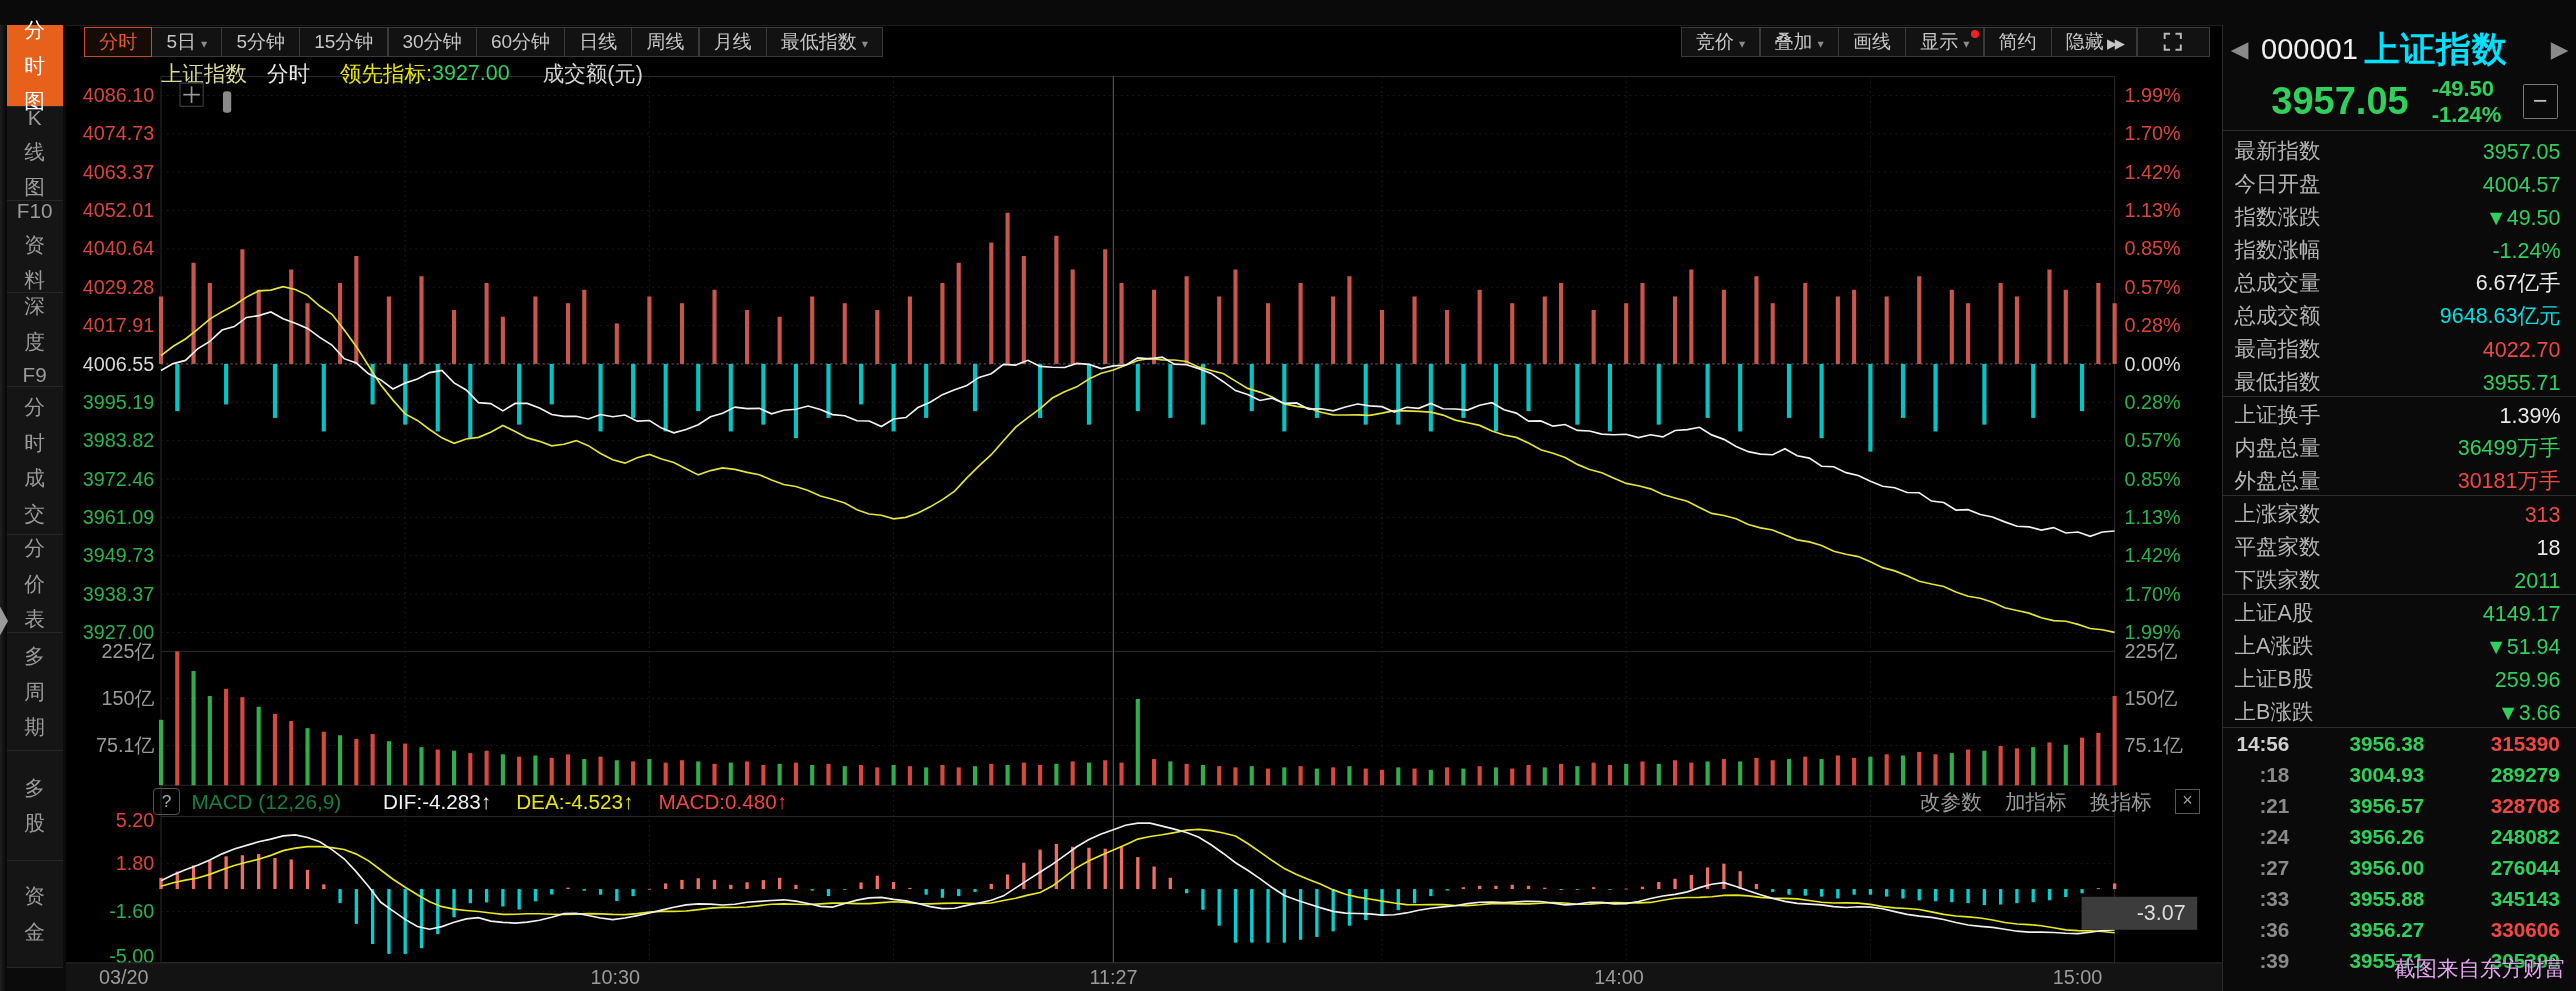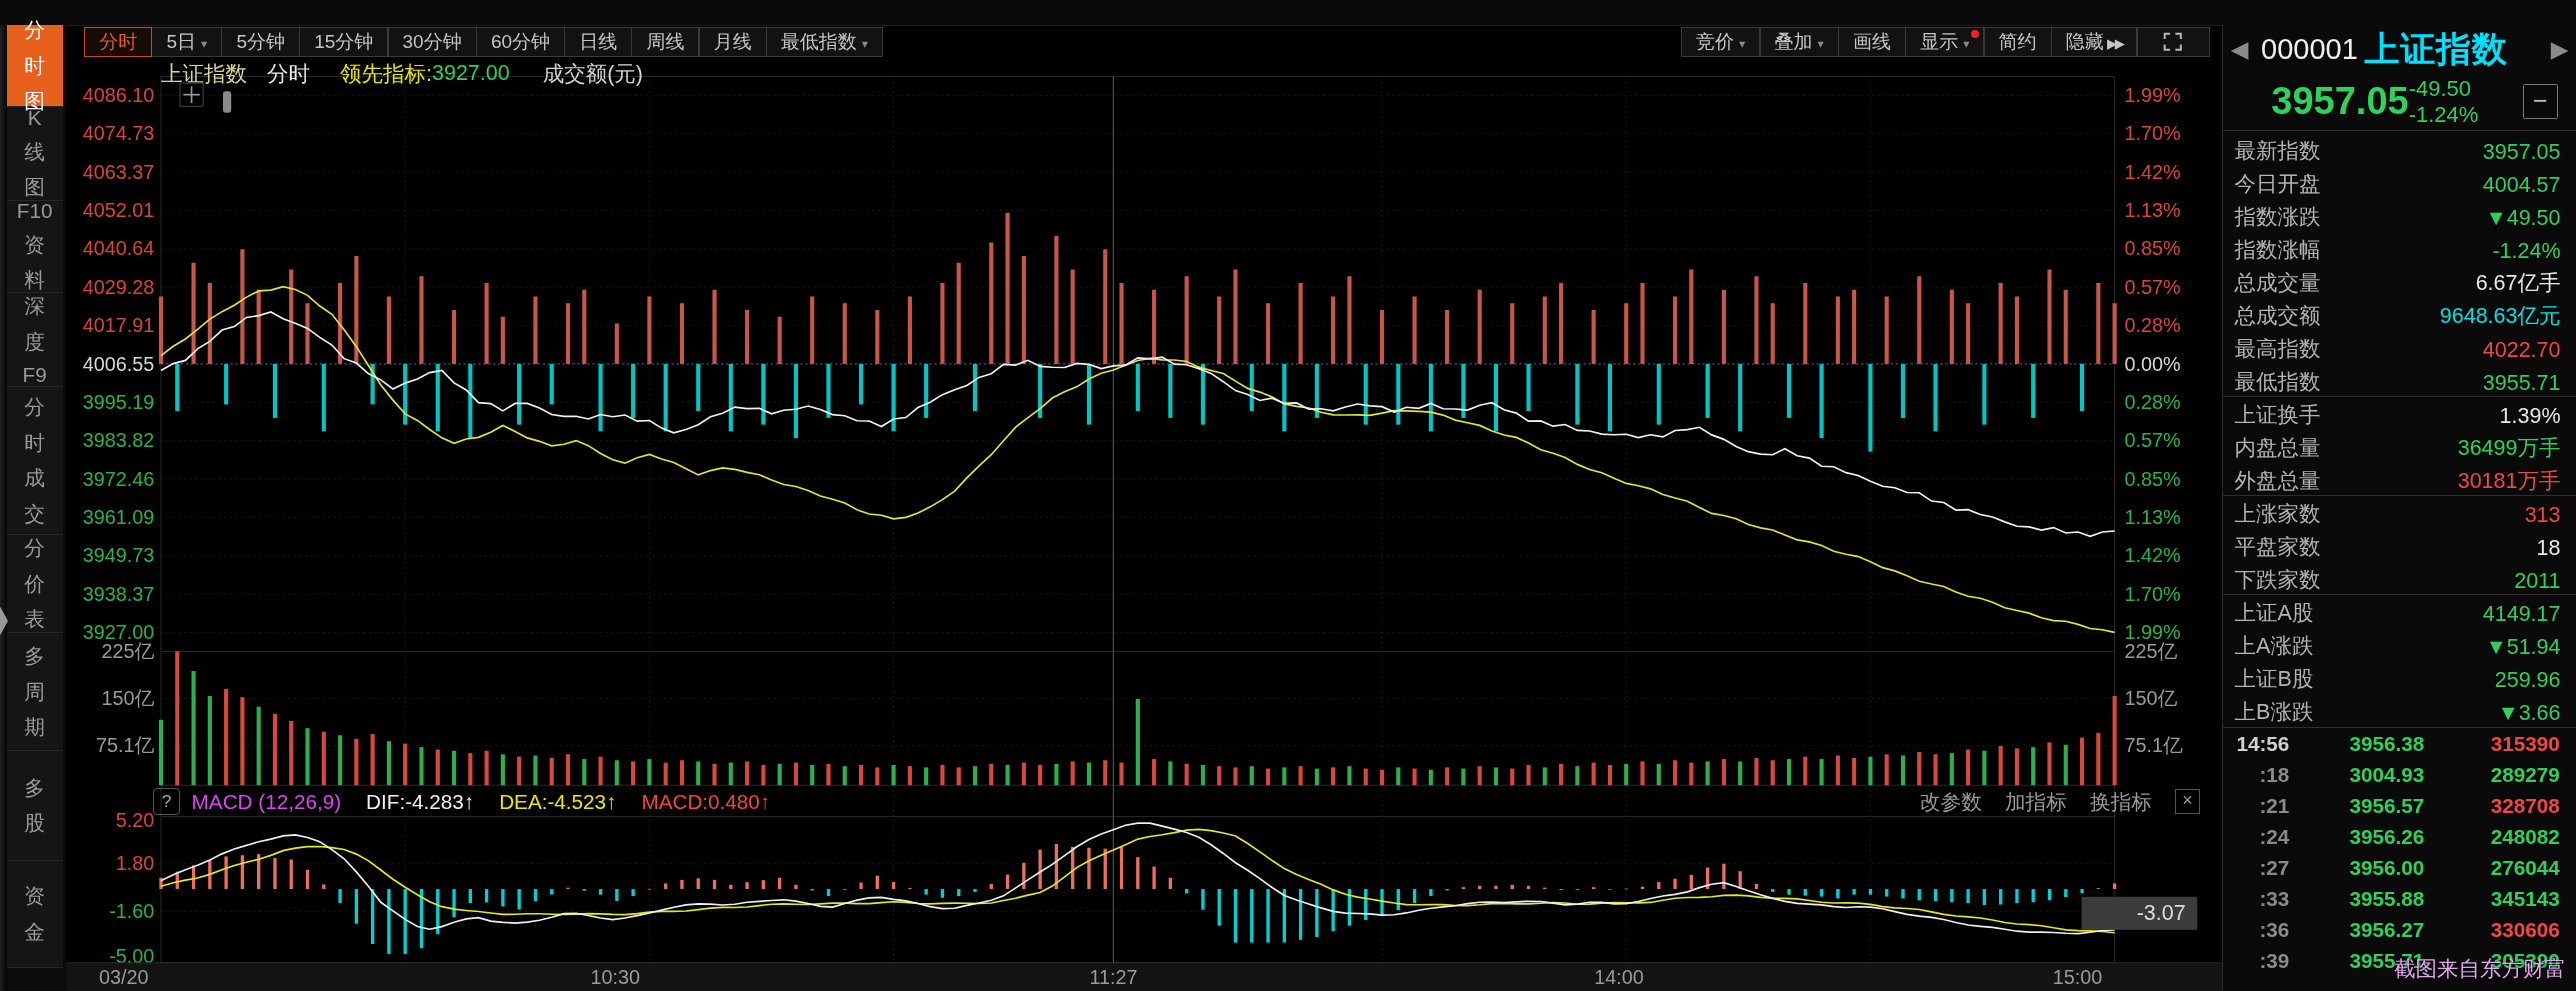--- a/index.html
+++ b/index.html
@@ -32,37 +32,37 @@
 
   .chart-header{position:absolute;left:95px;top:35px;height:26.4px;font-size:21.5px;display:flex;align-items:center;z-index:2;white-space:nowrap;}
   .ch-name{color:#d9d996;margin-right:20px;}
   .ch-period{color:#e8e8e8;margin-right:30px;}
   .ch-leadlab{color:#e8e800;}
   .ch-leadval{color:#2fd05c;margin-right:33px;}
   .ch-amount{color:#d6d6d6;}
 
   .macd-header{position:absolute;left:87px;top:761px;width:2047px;height:31px;display:flex;align-items:center;font-size:20.7px;z-index:2;white-space:nowrap;}
   .help-box{width:25px;height:25px;border:0.8px solid #555;border-radius:4.1px;color:#aaa;text-align:center;line-height:25px;font-size:17.3px;margin-right:11.6px;}
-  .macd-title{color:#d946ef;margin-right:25px;}
+  .macd-title{color:#15803d;margin-right:42px;}
   .macd-dif{color:#f0f0f0;margin-right:25px;}
   .macd-dea{color:#e8e800;margin-right:25px;}
   .macd-val{color:#ef4646;}
   .macd-tools{margin-left:auto;display:flex;align-items:center;gap:23px;color:#9a9a9a;}
   .macd-tool{cursor:pointer;}
   .close-box{width:23px;height:23px;border:0.8px solid #555;color:#999;line-height:21.5px;text-align:center;font-size:18px;cursor:pointer;}
 
   
   .quote{position:absolute;left:2222px;top:25px;width:354px;height:967px;background:#0a0a0a;border-left:0.8px solid #2a2a2a;overflow:hidden;box-sizing:border-box;}
   .q-head{display:flex;align-items:center;height:48px;padding:0 5px;}
   .q-arrow{color:#8a8a8a;font-size:23px;width:23px;text-align:center;cursor:pointer;}
   .q-code{color:#f0f0f0;font-size:29px;margin:0 6.6px 0 10px;}
   .q-name{color:#00e0ff;font-size:35px;font-weight:bold;flex:1;letter-spacing:0.8px;}
   .q-price-row{display:flex;align-items:center;height:58px;padding:0 8.3px;border-bottom:0.8px solid #2e2e2e;box-sizing:border-box;}
   .q-price{color:#2fd05c;font-size:38px;font-weight:bold;margin-left:40px;}
-  .q-chg{color:#2fd05c;font-size:22px;line-height:25.6px;font-weight:normal;}
+  .q-chg{margin-left:23px;color:#2fd05c;font-size:22px;line-height:25.6px;font-weight:bold;}
   .q-minus{width:35px;height:35px;border:1.7px solid #7a7a7a;border-radius:1.7px;color:#c0c0c0;font-size:25px;text-align:center;line-height:31px;margin-left:auto;margin-right:10px;box-sizing:border-box;cursor:pointer;}
   .qrows{position:absolute;left:0;top:107px;width:354px;}
   .qrow{display:flex;height:33px;align-items:flex-end;padding:0 16.5px 0 11.6px;font-size:21.5px;box-sizing:border-box;}
   .qrow.sep{border-top:0.8px solid #2e2e2e;}
   .qrow .lab{color:#b4b4b4;}
   .qrow .val{margin-left:auto;}
   .c-green{color:#2fd05c;} .c-red{color:#ef4646;} .c-white{color:#e8e8e8;} .c-cyan{color:#00e2e2;}
   .ticks{position:absolute;left:0;top:702px;width:354px;height:264px;overflow:hidden;border-top:0.8px solid #2e2e2e;}
   .tick-row{display:flex;height:31px;align-items:center;font-size:20.7px;font-weight:bold;padding:0 17.3px 0 8.3px;box-sizing:border-box;}
   .tick-time{width:58px;text-align:right;color:#8a8a8a;}

